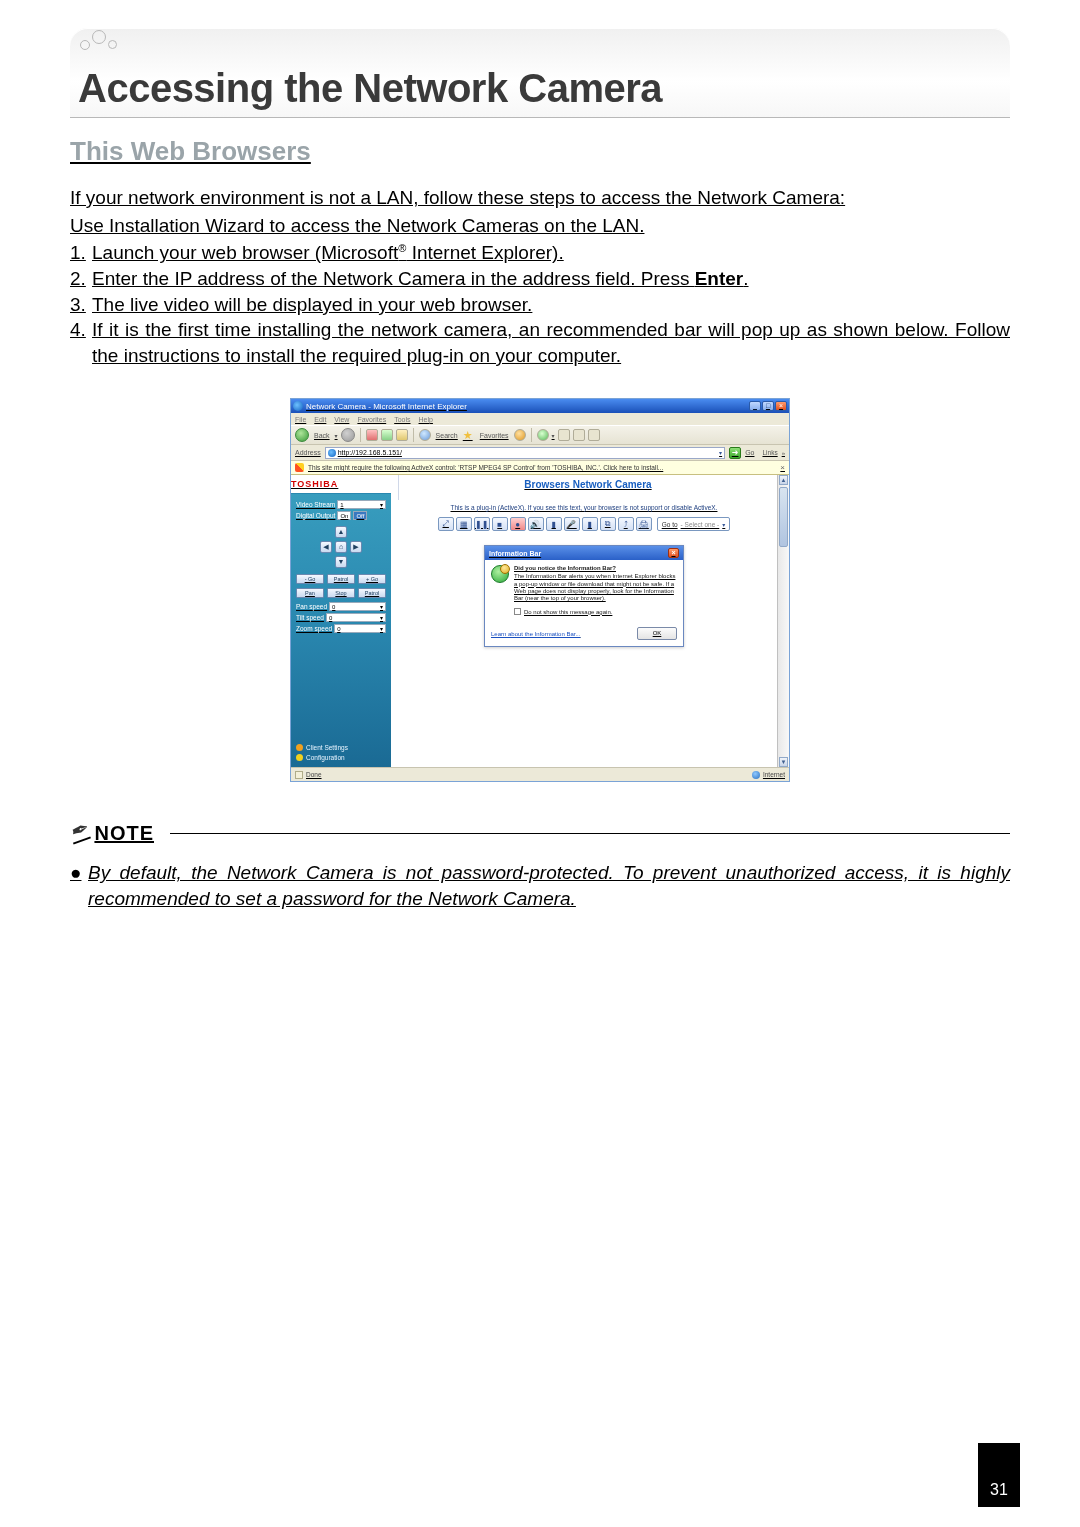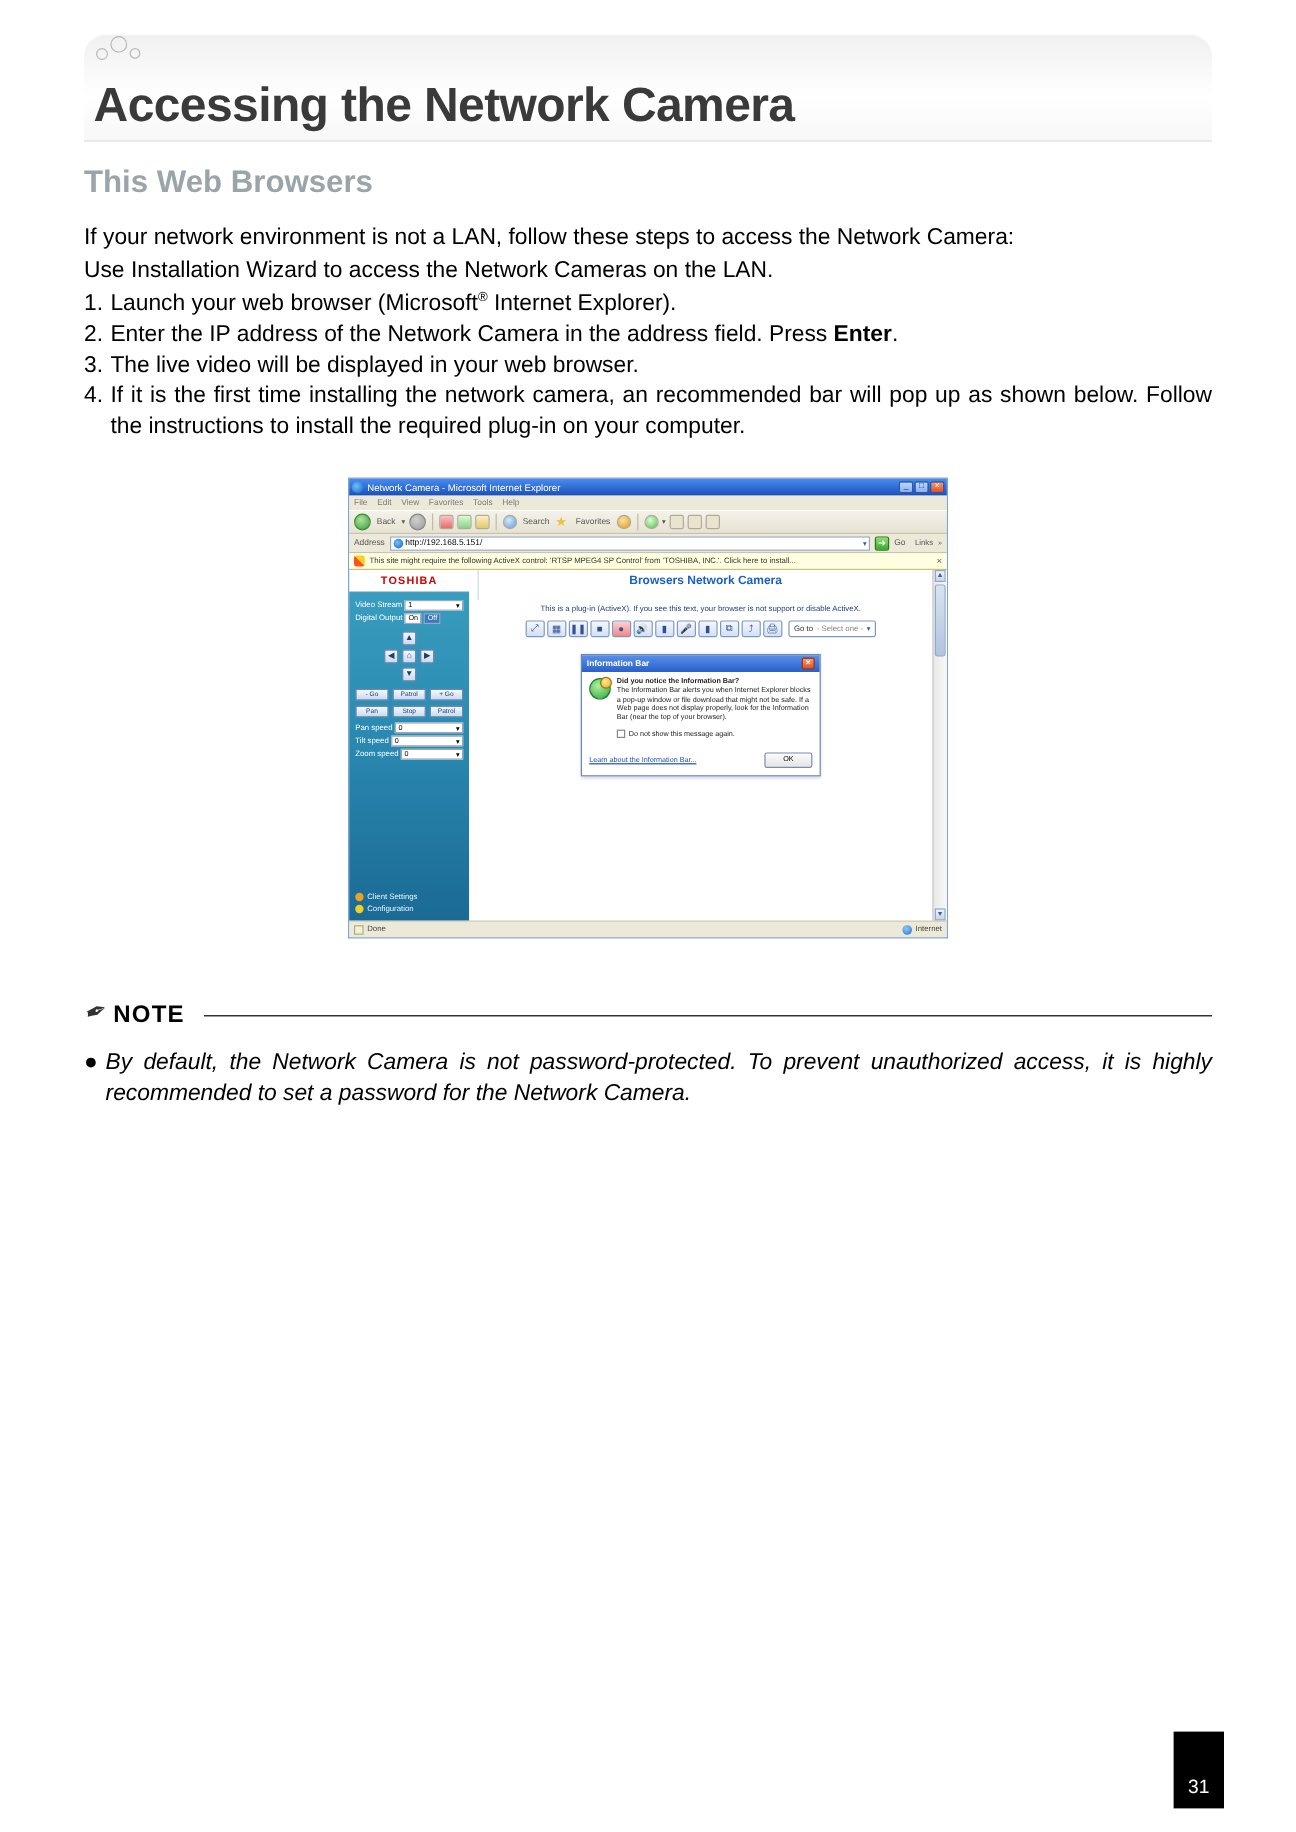--- a/index.html
+++ b/index.html
@@ -6,20 +6,21 @@
   body {
     font-family: Arial, Helvetica, sans-serif;
     background: #ffffff;
     width: 1080px;
     height: 1527px;
     position: relative;
     color: #000;
   }
   .page {
     padding: 28px 70px 0 70px;
+    text-decoration: underline;
   }
   .title-band {
     position: relative;
     height: 90px;
     margin-bottom: 18px;
     border-bottom: 1px solid #b8b8b8;
     background: linear-gradient(to bottom, #f0f0f0 0%, #ffffff 60%, #f7f7f7 100%);
     border-top-left-radius: 18px;
     border-top-right-radius: 18px;
     box-shadow: inset 0 1px 0 #fff;
@@ -65,21 +66,21 @@
   }
   .list {
     font-size: 19px;
     line-height: 1.35;
   }
   .list .row { display: flex; text-align: justify; }
   .list .num { width: 22px; flex: 0 0 22px; }
   .list .txt { flex: 1; }
   .sup { font-size: 11px; vertical-align: super; }
   .screenshot-wrap {
-    margin: 30px auto 51px auto;
+    margin: 30px auto 38px auto;
     width: 500px;
   }
   
   .ie-window {
     width: 500px;
     border: 1px solid #7aa3d6;
     font-family: Tahoma, Verdana, sans-serif;
     font-size: 8px;
     color: #000;
     background: #ece9d8;
@@ -232,21 +233,21 @@
     color: #fff;
     padding: 6px 5px;
     font-size: 6.5px;
     position: relative;
   }
   .cam-sidebar .brand {
     background: #fff;
     color: #d00000;
     font-weight: bold;
     font-size: 9px;
-    text-align: center;
+    text-align: left;
     padding: 4px 0;
     letter-spacing: 1px;
     margin: -6px -5px 6px -5px;
     border-bottom: 1px solid #2a88b0;
   }
   .cam-sidebar .fld { display: flex; align-items:center; gap:2px; margin: 2px 0; }
   .cam-sidebar .fld .sel {
     flex:1; height:9px; background:#fff; border:1px solid #9ab; color:#000;
     font-size:6px; padding:0 2px; display:flex; align-items:center; justify-content:space-between;
   }

